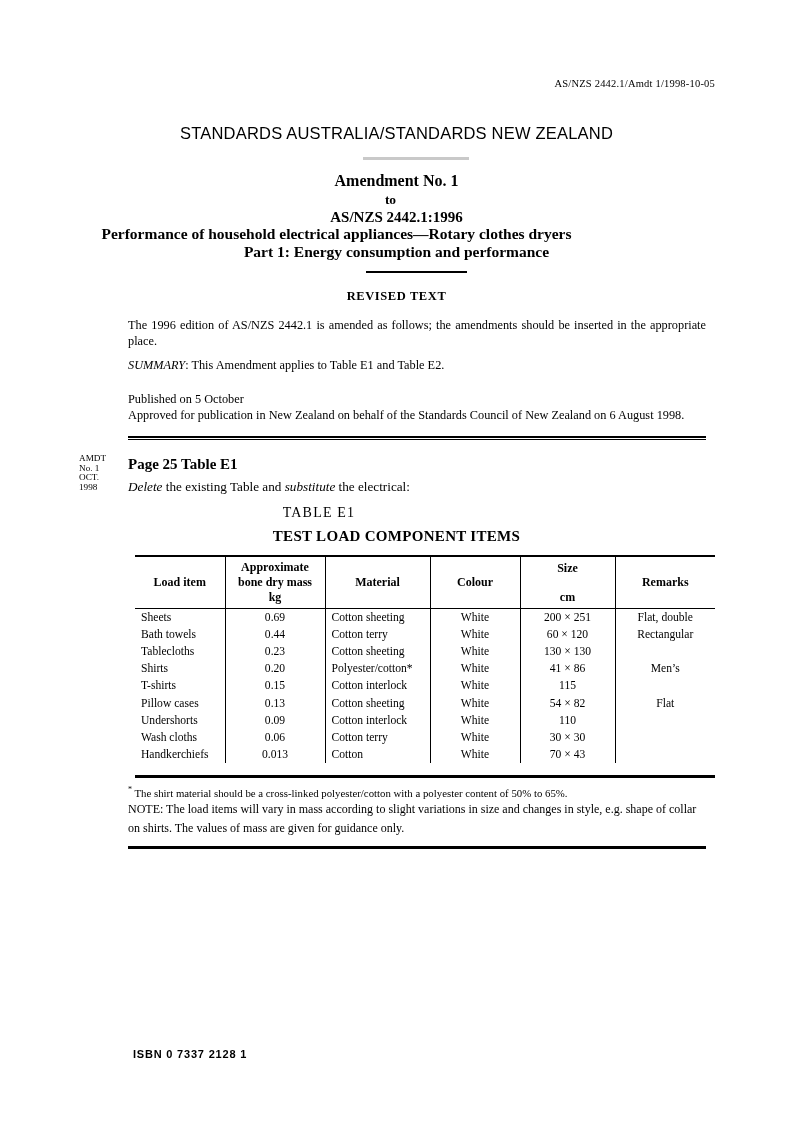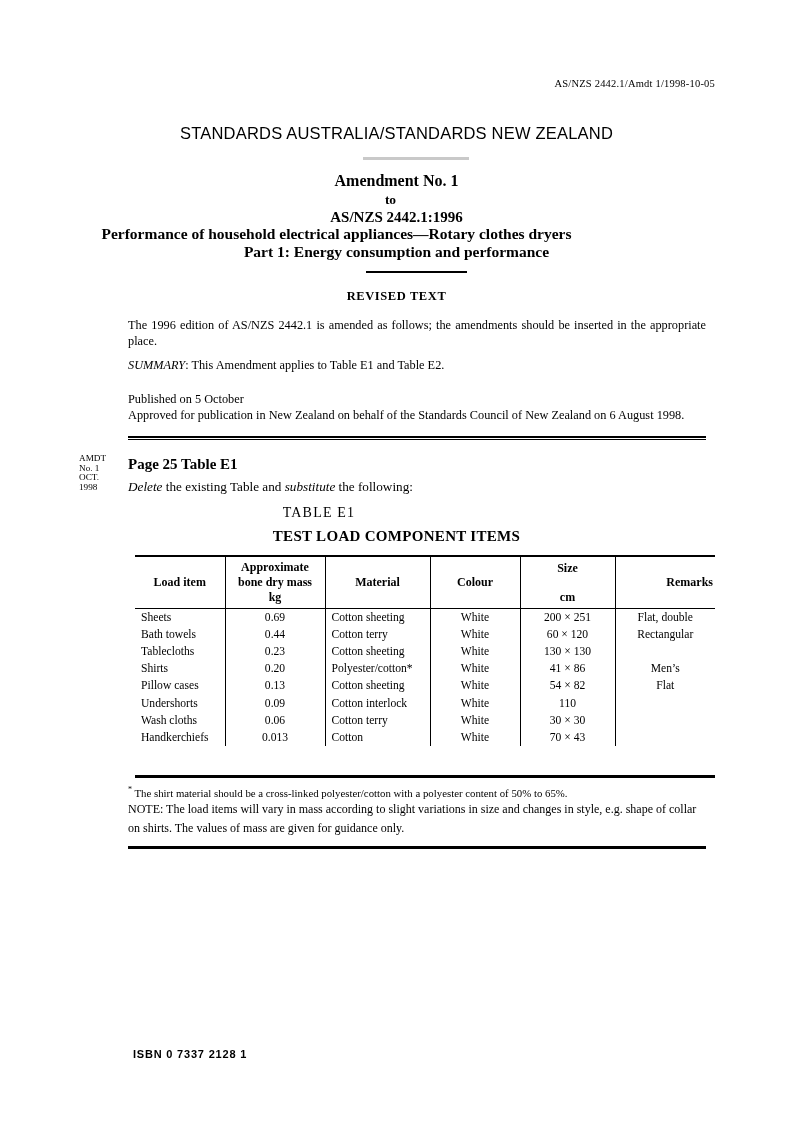--- a/index.html
+++ b/index.html
@@ -213,21 +213,21 @@
     font-size: 12px;
     text-align: center;
     vertical-align: middle;
     padding: 3px 2px;
     border-left: 1.4px solid #000;
     border-right: 1.4px solid #000;
     height: 48px;
     box-sizing: border-box;
   }
   table.e1 thead th.first { border-left: none; }
-  table.e1 thead th.last  { border-right: none; text-align: right; }
+  table.e1 thead th.last  { border-right: none; }
 
   table.e1 thead tr { border-top: 2px solid #000; border-bottom: 1.6px solid #000; }
 
   table.e1 tbody td {
     padding: 1px 6px;
     border-left: 1.4px solid #000;
     border-right: 1.4px solid #000;
     height: 17.2px;
     box-sizing: border-box;
     vertical-align: middle;
@@ -339,21 +339,21 @@
   <div class="amdt-marker">
     <div>AMDT</div>
     <div>No. 1</div>
     <div>OCT.</div>
     <div>1998</div>
   </div>
 
   <div class="page-heading">Page 25  Table E1</div>
 
   <div class="delete-line">
-    <i>Delete</i><span> the existing Table and </span><i>substitute</i><span> the following:</span>
+    <i>Delete</i><span> the existing Table and </span><i>substitute</i><span> the electrical:</span>
   </div>
 
   <div class="table-cap1">TABLE   E1</div>
   <div class="table-cap2">TEST LOAD COMPONENT ITEMS</div>
 
   <div class="tbl-wrap">
     <table class="e1">
       <thead>
         <tr>
           <th class="c-item first">Load item</th>
@@ -398,20 +398,28 @@
           </tr>
           <tr>
             <td class="c-item first">Shirts</td>
             <td class="c-mass">0.20</td>
             <td class="c-mat">Polyester/cotton*</td>
             <td class="c-col">White</td>
             <td class="c-size">41 × 86</td>
             <td class="c-rem last">Men’s</td>
           </tr>
           <tr>
+            <td class="c-item first">T-shirts</td>
+            <td class="c-mass">0.15</td>
+            <td class="c-mat">Cotton interlock</td>
+            <td class="c-col">White</td>
+            <td class="c-size">115</td>
+            <td class="c-rem last"></td>
+          </tr>
+          <tr>
             <td class="c-item first">Pillow cases</td>
             <td class="c-mass">0.13</td>
             <td class="c-mat">Cotton sheeting</td>
             <td class="c-col">White</td>
             <td class="c-size">54 × 82</td>
             <td class="c-rem last">Flat</td>
           </tr>
           <tr>
             <td class="c-item first">Undershorts</td>
             <td class="c-mass">0.09</td>

